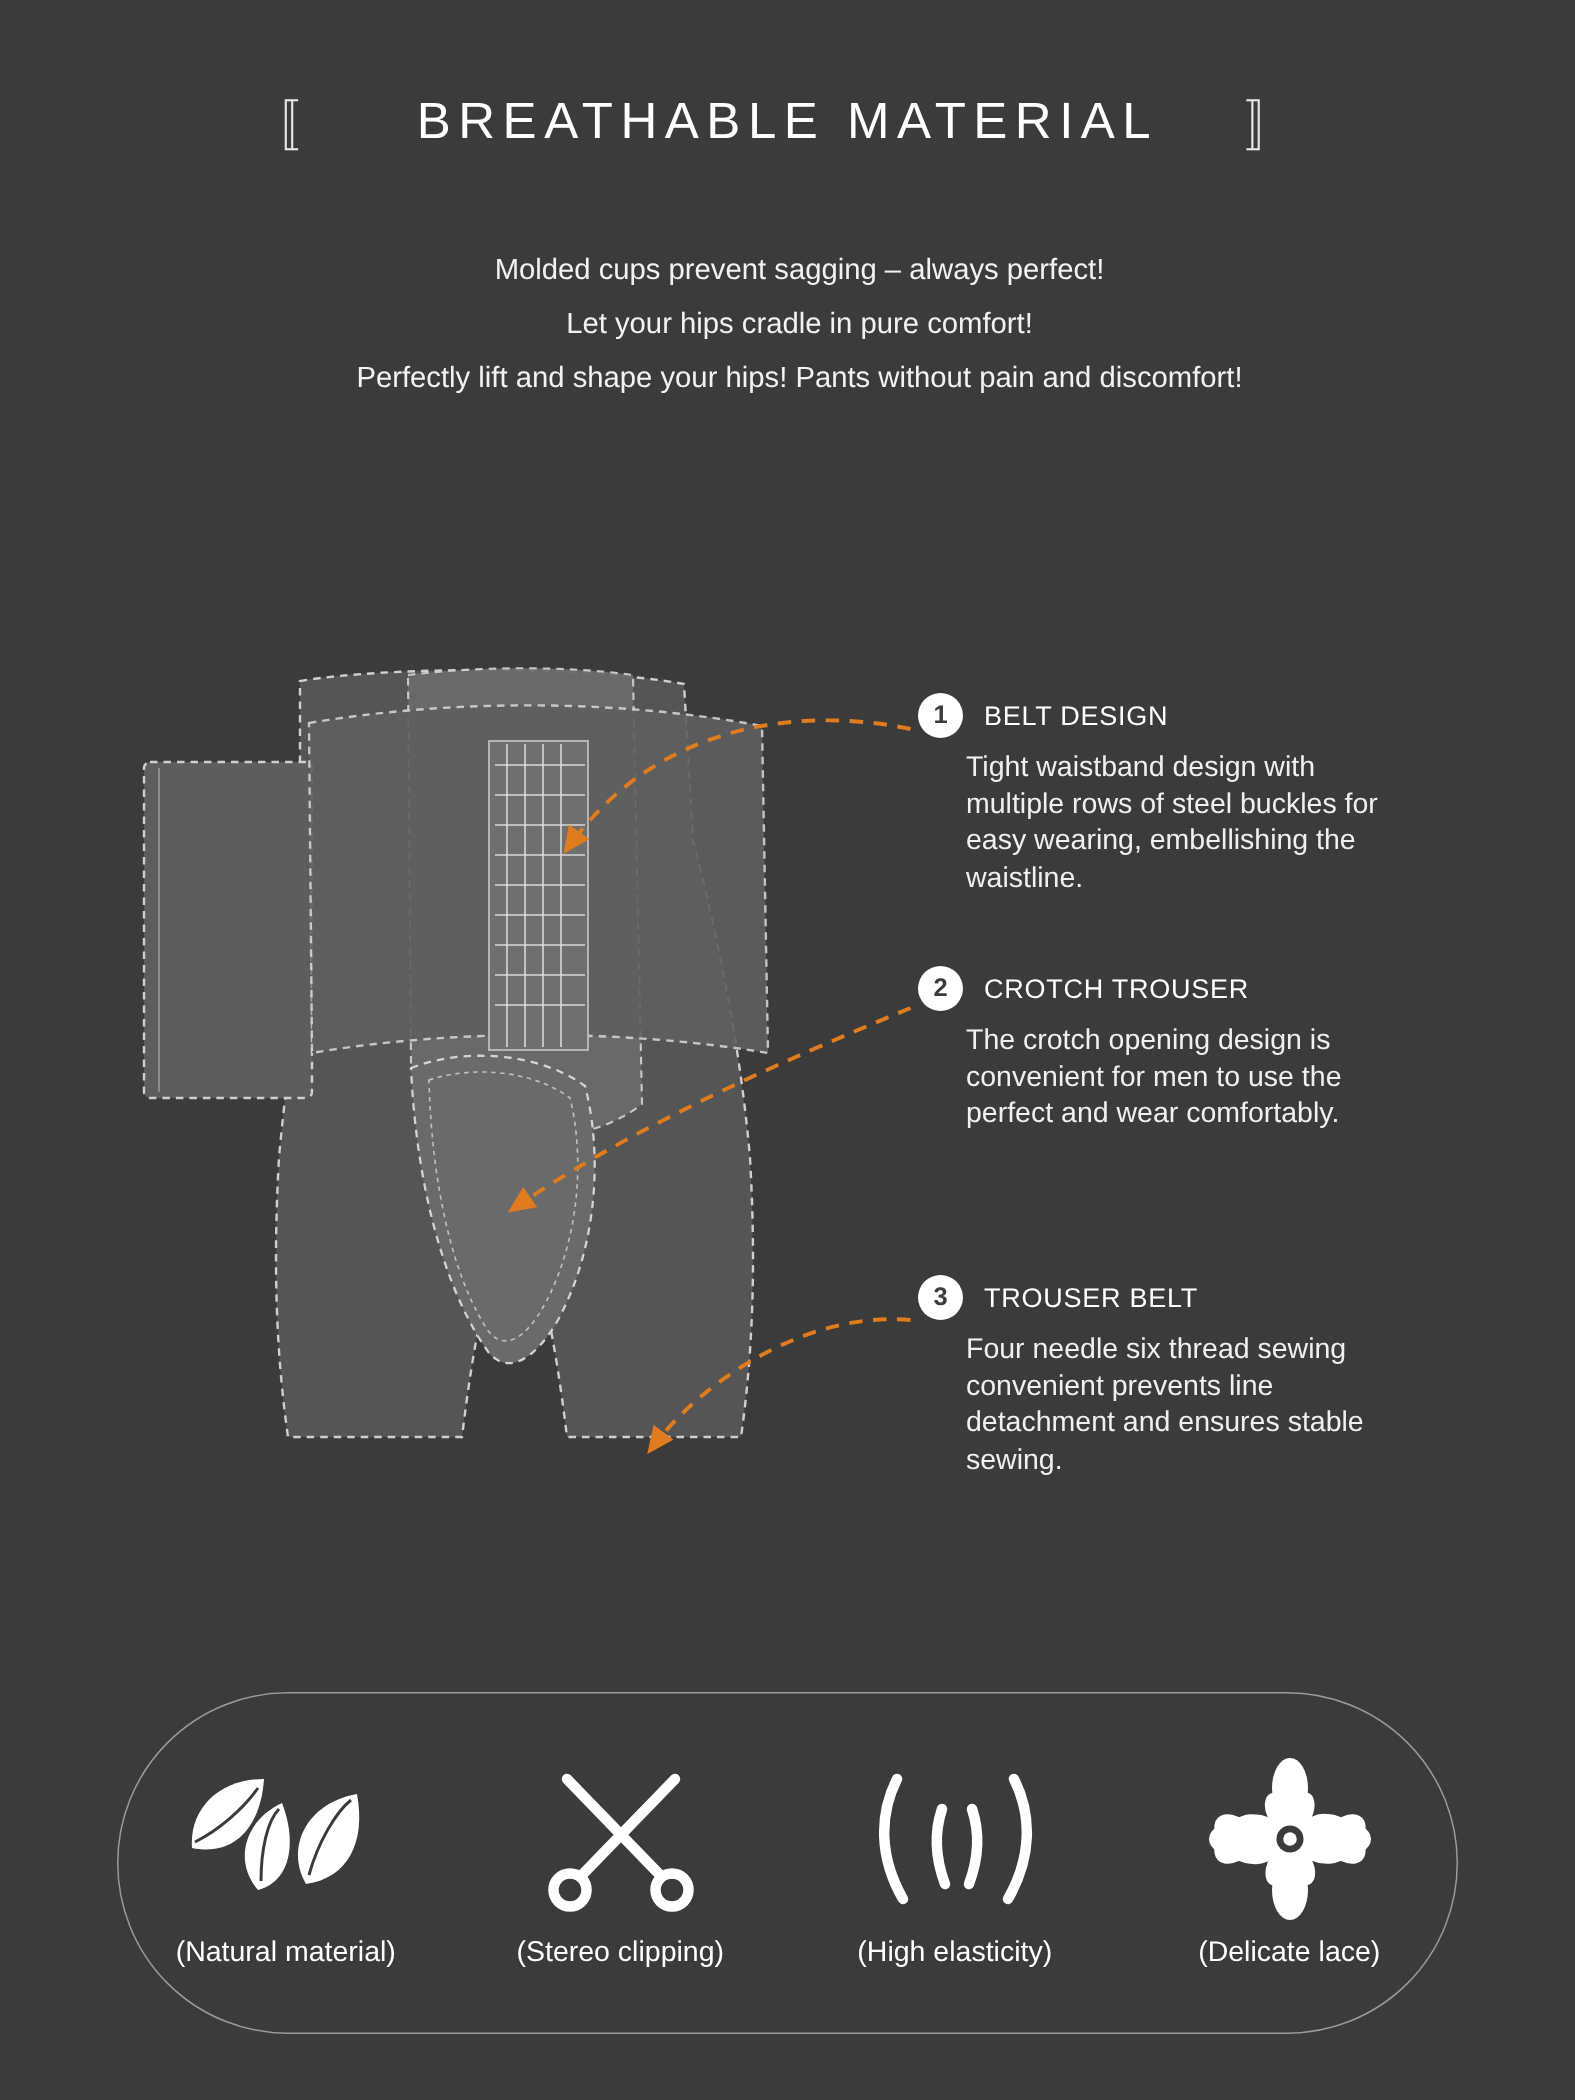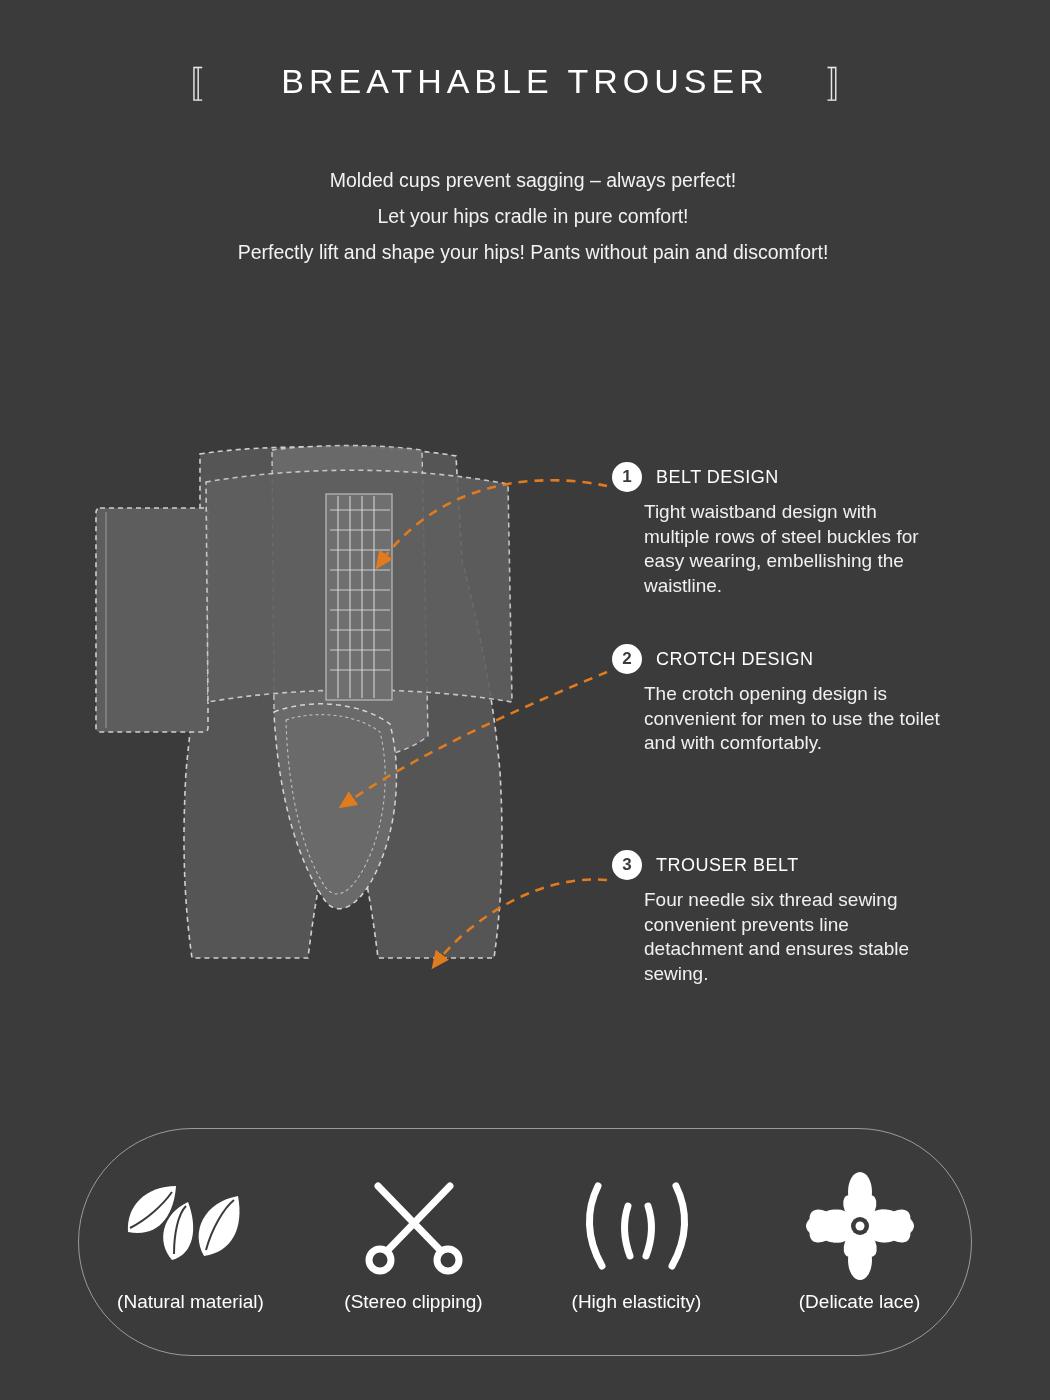--- a/index.html
+++ b/index.html
@@ -165,21 +165,21 @@
     color: #ffffff;
     white-space: nowrap;
   }
 </style>
 </head>
 <body>
 
 <div class="header">
   <div class="header-row">
     <span class="bracket">〚</span>
-    <span class="title">BREATHABLE TROUSER</span>
+    <span class="title">BREATHABLE MATERIAL</span>
     <span class="bracket">〛</span>
   </div>
 </div>
 
 <div class="subtitles">
   <div>Molded cups prevent sagging – always perfect!</div>
   <div>Let your hips cradle in pure comfort!</div>
   <div>Perfectly lift and shape your hips! Pants without pain and discomfort!</div>
 </div>
 
@@ -261,23 +261,23 @@
     <div class="feature-head">
       <div class="num">1</div>
       <div class="feature-title">BELT DESIGN</div>
     </div>
     <div class="feature-body">Tight waistband design with multiple rows of steel buckles for easy wearing, embellishing the waistline.</div>
   </div>
 
   <div class="feature f2">
     <div class="feature-head">
       <div class="num">2</div>
-      <div class="feature-title">CROTCH DESIGN</div>
-    </div>
-    <div class="feature-body">The crotch opening design is convenient for men to use the toilet and with comfortably.</div>
+      <div class="feature-title">CROTCH TROUSER</div>
+    </div>
+    <div class="feature-body">The crotch opening design is convenient for men to use the perfect and wear comfortably.</div>
   </div>
 
   <div class="feature f3">
     <div class="feature-head">
       <div class="num">3</div>
       <div class="feature-title">TROUSER BELT</div>
     </div>
     <div class="feature-body">Four needle six thread sewing convenient prevents line detachment and ensures stable sewing.</div>
   </div>
 

